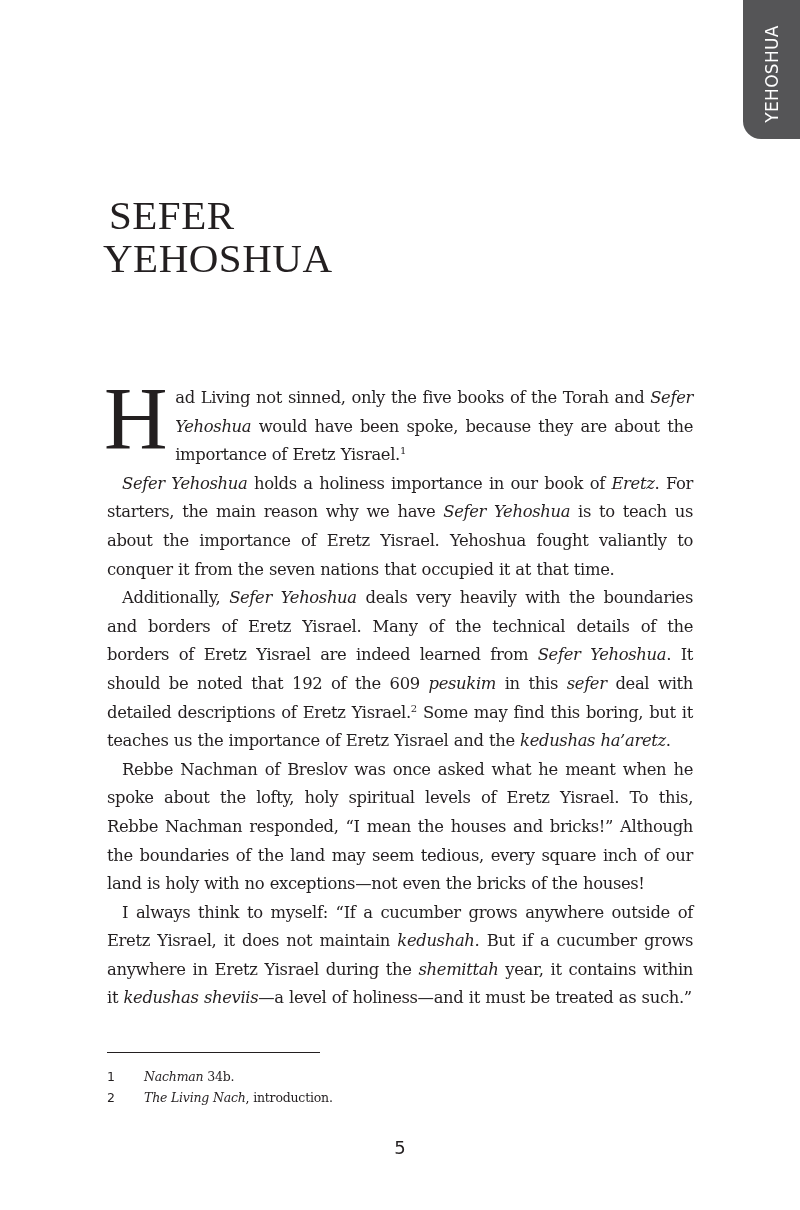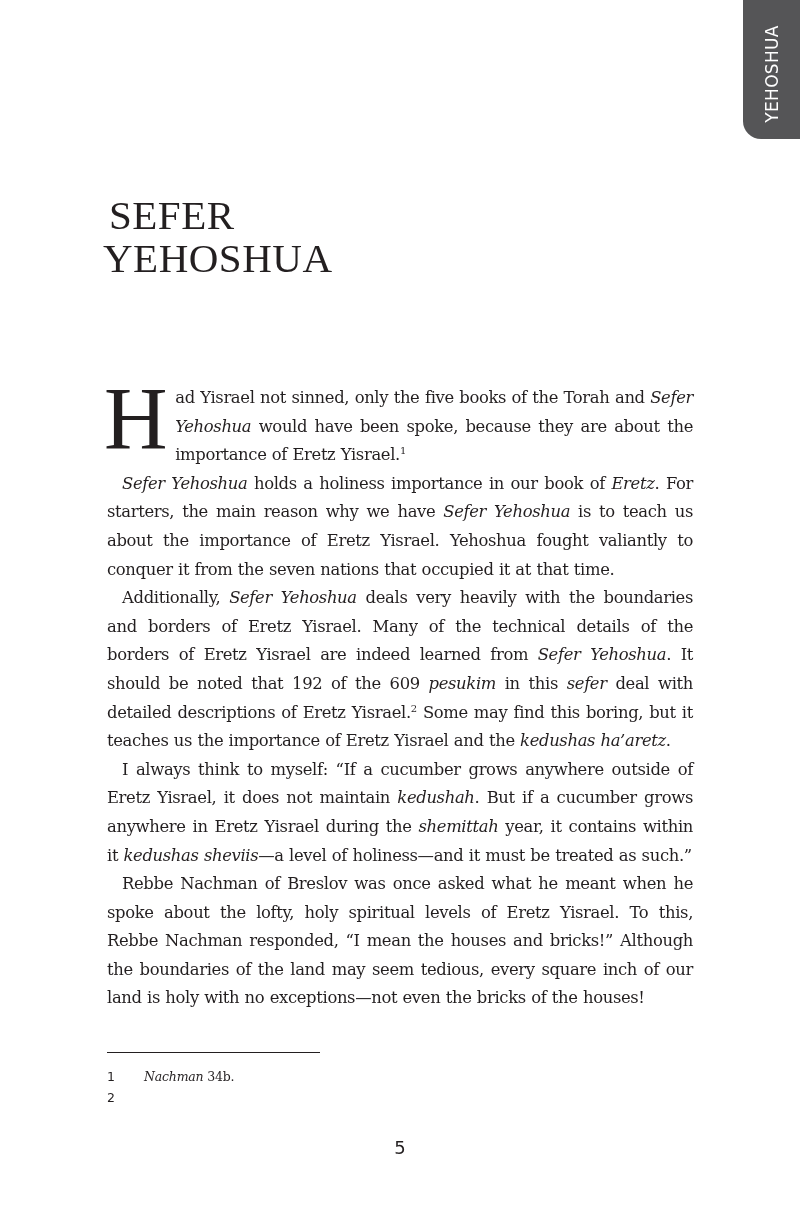--- a/index.html
+++ b/index.html
@@ -61,32 +61,33 @@
 <div class="tab">
   <span class="tab-label">YEHOSHUA</span>
 </div>
 
 <h1 class="title">
   <span class="l1">SEFER</span>
   <span class="l2">YEHOSHUA</span>
 </h1>
 
 <div class="body" id="body">
-    <p class="first"><span class="dropcap">H</span><span>ad Yisrael not sinned, only the five books of the Torah and </span><i>Sefer Yehoshua</i><span> would have been spoke, because they are about the importance of Eretz Yisrael.</span><sup>1</sup></p>
+    <p class="first"><span class="dropcap">H</span><span>ad Living not sinned, only the five books of the Torah and </span><i>Sefer Yehoshua</i><span> would have been spoke, because they are about the importance of Eretz Yisrael.</span><sup>1</sup></p>
     <p><i>Sefer Yehoshua</i><span> holds a holiness importance in our book of </span><i>Eretz</i><span>. For starters, the main reason why we have </span><i>Sefer Yehoshua</i><span> is to teach us about the importance of Eretz Yisrael. Yehoshua fought valiantly to conquer it from the seven nations that occupied it at that time.</span></p>
     <p><span>Additionally, </span><i>Sefer Yehoshua</i><span> deals very heavily with the boundaries and borders of Eretz Yisrael. Many of the technical details of the borders of Eretz Yisrael are indeed learned from </span><i>Sefer Yehoshua</i><span>. It should be noted that 192 of the 609 </span><i>pesukim</i><span> in this </span><i>sefer</i><span> deal with detailed descriptions of Eretz Yisrael.</span><sup>2</sup><span> Some may find this boring, but it teaches us the importance of Eretz Yisrael and the </span><i>kedushas ha’aretz</i><span>.</span></p>
+    <p><span>Rebbe Nachman of Breslov was once asked what he meant when he spoke about the lofty, holy spiritual levels of Eretz Yisrael. To this, Rebbe Nachman responded, “I mean the houses and bricks!” Although the boundaries of the land may seem tedious, every square inch of our land is holy with no exceptions—not even the bricks of the houses!</span></p>
     <p><span>I always think to myself: “If a cucumber grows anywhere outside of Eretz Yisrael, it does not maintain </span><i>kedushah</i><span>. But if a cucumber grows anywhere in Eretz Yisrael during the </span><i>shemittah</i><span> year, it contains within it </span><i>kedushas sheviis</i><span>—a level of holiness—and it must be treated as such.”</span></p>
-    <p><span>Rebbe Nachman of Breslov was once asked what he meant when he spoke about the lofty, holy spiritual levels of Eretz Yisrael. To this, Rebbe Nachman responded, “I mean the houses and bricks!” Although the boundaries of the land may seem tedious, every square inch of our land is holy with no exceptions—not even the bricks of the houses!</span></p>
   </div>
 
 <div class="rule"></div>
 
 <div class="footnotes" id="footnotes">
     <div class="fn">
       <span class="fn-num">1</span>
       <span><i>Nachman</i><span> 34b.</span></span>
     </div>
     <div class="fn">
       <span class="fn-num">2</span>
+      <span><i>The Living Nach</i><span>, introduction.</span></span>
     </div>
   </div>
 
 <div class="page-number">5</div>
 
 </body></html>

